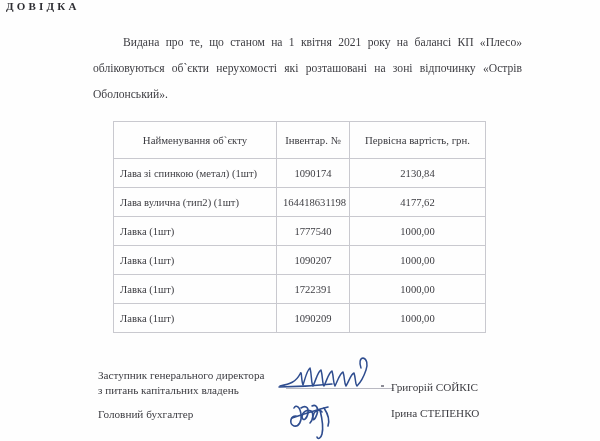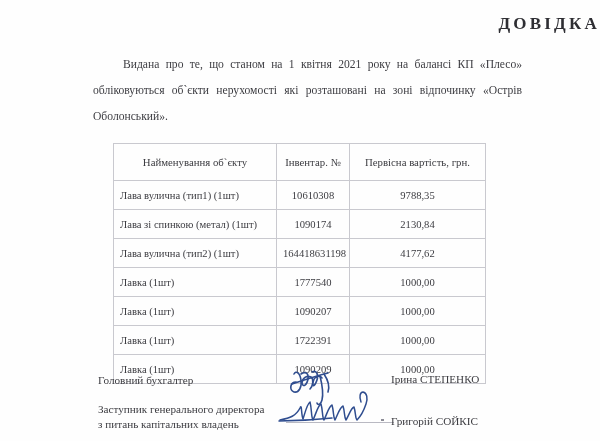--- a/index.html
+++ b/index.html
@@ -19,27 +19,26 @@
     position: relative;
     width: 600px;
     height: 441px;
     box-sizing: border-box;
     padding: 0;
     background: #fefefe;
   }
 
   
   .doc-title {
-    text-align: right;
-    font-size: 17px;
+    text-align: left;
+    font-size: 11px;
     font-weight: bold;
     letter-spacing: 3.2px;
     color: #2e2e33;
     margin: 0;
-    padding-top: 14px;
     padding-left: 6px;
   }
 
   
   .body-text {
     margin: 0;
     padding: 18px 78px 0 93px;
     font-size: 11.6px;
     line-height: 26px;
     text-align: justify;
@@ -162,25 +161,20 @@
       </colgroup>
       <thead>
         <tr>
           <th>Найменування об`єкту</th>
           <th>Інвентар. №</th>
           <th>Первісна вартість, грн.</th>
         </tr>
       </thead>
       <tbody>
         <tr>
-          <td class="c-name">Лава вулична (тип1) (1шт)</td>
-          <td class="c-inv">10610308</td>
-          <td class="c-cost">9788,35</td>
-        </tr>
-        <tr>
           <td class="c-name">Лава зі спинкою (метал) (1шт)</td>
           <td class="c-inv">1090174</td>
           <td class="c-cost">2130,84</td>
         </tr>
         <tr>
           <td class="c-name">Лава вулична (тип2) (1шт)</td>
           <td class="c-inv">164418631198</td>
           <td class="c-cost">4177,62</td>
         </tr>
         <tr>
@@ -201,48 +195,48 @@
         <tr>
           <td class="c-name">Лавка (1шт)</td>
           <td class="c-inv">1090209</td>
           <td class="c-cost">1000,00</td>
         </tr>
       </tbody>
     </table>
   </div>
 
   <div class="signatures">
+
+    <div class="sig-row first">
+      <div class="sig-title">
+        <div>Заступник генерального директора</div>
+        <div>з питань капітальних владень</div>
+      </div>
+      <div class="sig-line"></div>
+      <div class="dot-sep"></div>
+      <svg class="sig-ink ink-one" width="120" height="40" viewBox="0 0 120 40">
+        <g fill="none" stroke="#2f4d8f" stroke-width="1.5" stroke-linecap="round" stroke-linejoin="round">
+          <path d="M4 30 C14 28, 20 26, 24 18 C26 13, 25 24, 27 29 C29 23, 31 14, 34 12 C36 20, 35 27, 37 30 C40 24, 42 15, 45 14 C47 21, 46 27, 48 30 C51 24, 53 16, 56 15 C58 22, 57 27, 59 30 C62 24, 64 17, 67 16 C69 22, 68 27, 70 30 C73 25, 75 18, 78 17 C80 23, 79 28, 81 30 C85 26, 88 20, 90 14 C92 8, 91 3, 87 2 C84 2, 83 7, 85 12"></path>
+          <path d="M3 31 C20 31, 38 30, 56 28"></path>
+        </g>
+      </svg>
+      <div class="sig-name">Григорій СОЙКІС</div>
+    </div>
 
     <div class="sig-row second">
       <div class="sig-title">
         <div>Головний бухгалтер</div>
       </div>
       <svg class="sig-ink ink-two" width="70" height="46" viewBox="0 0 70 46">
         <g fill="none" stroke="#2f4d8f" stroke-width="1.6" stroke-linecap="round" stroke-linejoin="round">
           <path d="M10 20 C4 20, 3 28, 8 30 C13 31, 16 25, 15 18 C14 11, 10 8, 8 12"></path>
           <path d="M15 12 C19 9, 23 11, 22 17 C21 23, 17 26, 16 21 C16 16, 21 13, 25 15 C28 17, 27 24, 24 27"></path>
           <path d="M26 10 C30 8, 33 12, 31 18 C29 24, 26 26, 27 20 C28 15, 33 12, 36 16"></path>
           <path d="M34 14 C36 22, 38 30, 36 38 C35 42, 32 44, 31 41"></path>
           <path d="M38 12 C42 18, 44 24, 42 30"></path>
           <path d="M6 22 C18 18, 30 14, 42 11"></path>
         </g>
       </svg>
       <div class="sig-name">Ірина СТЕПЕНКО</div>
     </div>
 
-    <div class="sig-row first">
-      <div class="sig-title">
-        <div>Заступник генерального директора</div>
-        <div>з питань капітальних владень</div>
-      </div>
-      <div class="sig-line"></div>
-      <div class="dot-sep"></div>
-      <svg class="sig-ink ink-one" width="120" height="40" viewBox="0 0 120 40">
-        <g fill="none" stroke="#2f4d8f" stroke-width="1.5" stroke-linecap="round" stroke-linejoin="round">
-          <path d="M4 30 C14 28, 20 26, 24 18 C26 13, 25 24, 27 29 C29 23, 31 14, 34 12 C36 20, 35 27, 37 30 C40 24, 42 15, 45 14 C47 21, 46 27, 48 30 C51 24, 53 16, 56 15 C58 22, 57 27, 59 30 C62 24, 64 17, 67 16 C69 22, 68 27, 70 30 C73 25, 75 18, 78 17 C80 23, 79 28, 81 30 C85 26, 88 20, 90 14 C92 8, 91 3, 87 2 C84 2, 83 7, 85 12"></path>
-          <path d="M3 31 C20 31, 38 30, 56 28"></path>
-        </g>
-      </svg>
-      <div class="sig-name">Григорій СОЙКІС</div>
-    </div>
-
   </div>
 </div>
 
 </body></html>

